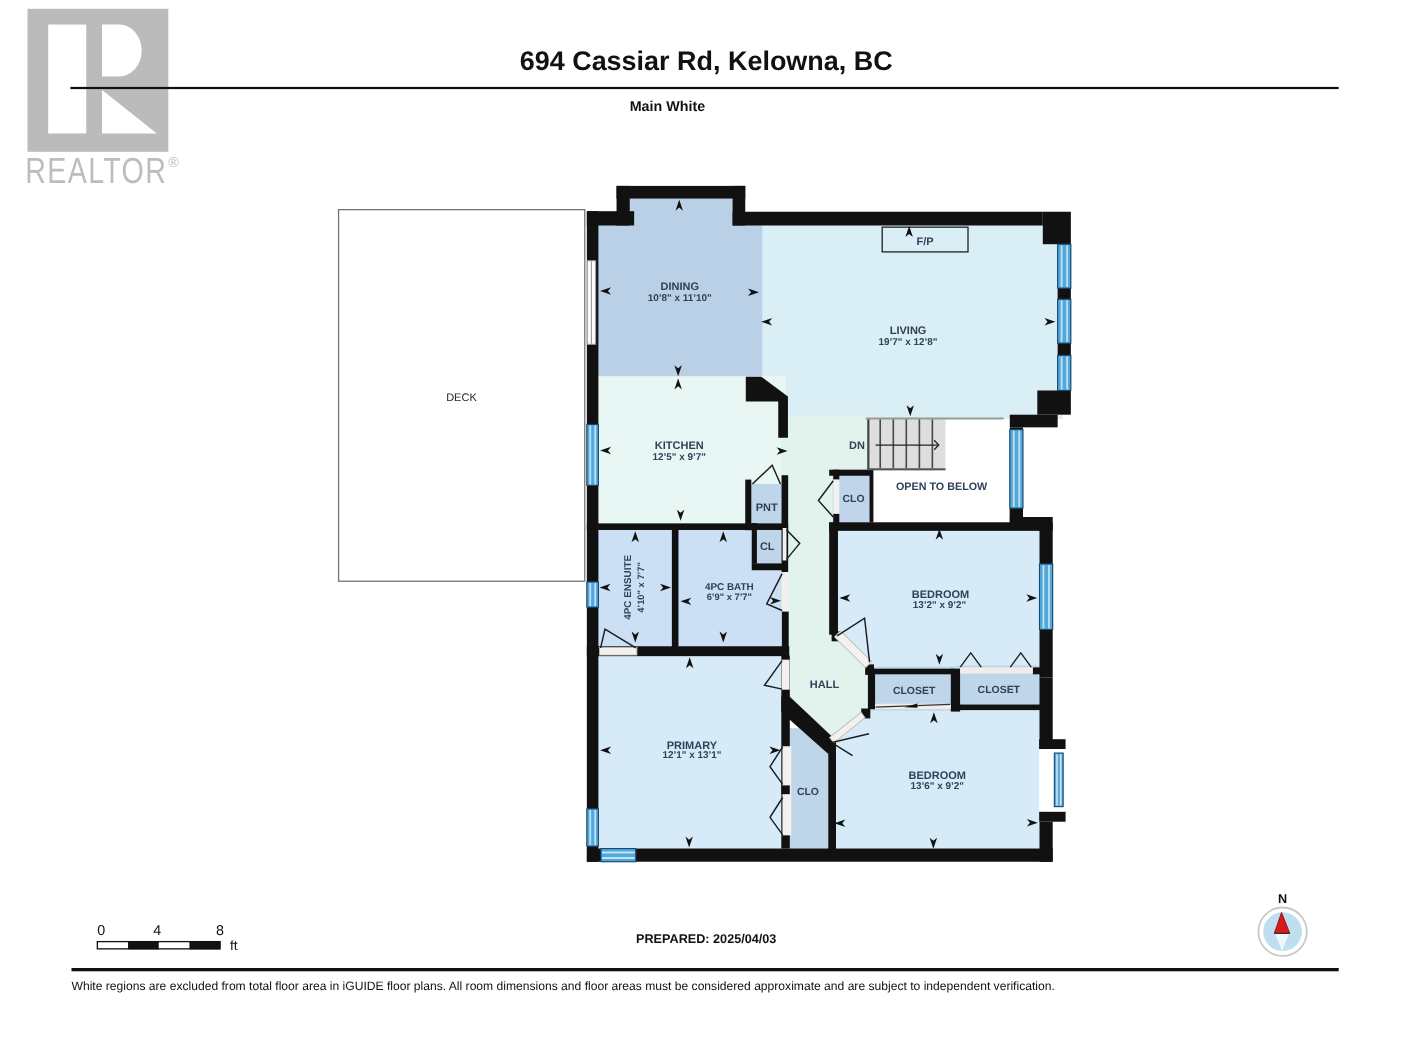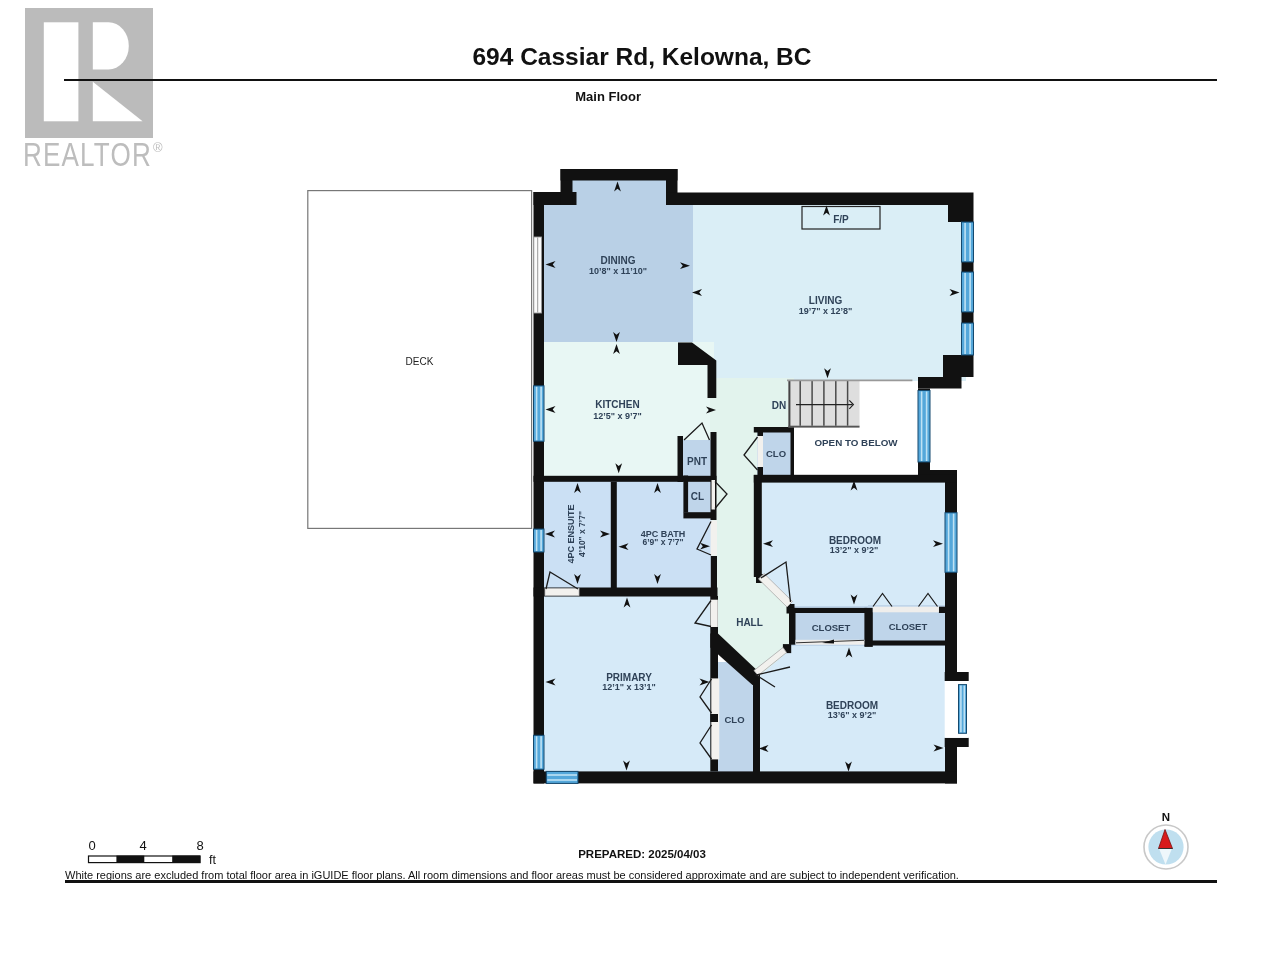--- a/index.html
+++ b/index.html
@@ -16,21 +16,21 @@
 <path d="M92.8,22.3 L108.5,22.3 A20.3,23.6 0 0 1 108.5,69.5 L92.8,69.5 Z" fill="#ffffff"></path>
 <polygon points="92.8,81.8 142.6,121.3 92.8,121.3" fill="#ffffff"></polygon>
 <text x="0" y="0" transform="translate(23,166) scale(0.79,1)" font-family="Liberation Sans" font-size="33" letter-spacing="1.5" fill="#bdbdbd">REALTOR</text>
 <text x="153" y="152" font-family="Liberation Sans" font-size="13" fill="#bdbdbd">®</text>
 </svg>
 
 <div class="abs" style="left:0;top:43px;width:1284px;text-align:center;font-size:24.5px;font-weight:bold;color:#111;">694 Cassiar Rd, Kelowna, BC</div>
 
 <div class="abs" style="left:64px;top:78.6px;width:1153px;height:2.6px;background:#111;"></div>
 
-<div class="abs" style="left:440px;top:89px;width:201px;text-align:right;font-size:13px;font-weight:bold;color:#111;">Main Floor</div>
+<div class="abs" style="left:440px;top:89px;width:201px;text-align:right;font-size:13px;font-weight:bold;color:#111;">Main White</div>
 
 
 <svg class="abs" style="left:0;top:0;" width="1280" height="960" viewBox="0 0 1280 960">
 
 <rect x="307.8" y="190.6" width="223.8" height="337.8" fill="#fff" stroke="#777" stroke-width="1.2"></rect>
 
 <rect x="672.0" y="196.0" width="294.0" height="185.0" fill="#daeef6"></rect>
 
 <rect x="540.0" y="200.0" width="153.0" height="143.0" fill="#b9d0e6"></rect>
       <rect x="566.0" y="172.0" width="106.0" height="33.0" fill="#b9d0e6"></rect>
@@ -339,14 +339,14 @@
 <text x="28" y="16" font-family="Liberation Sans" font-size="11.5" font-weight="bold" fill="#111" text-anchor="middle">N</text>
 <circle cx="28" cy="42" r="22" fill="#fff" stroke="#c8c8c8" stroke-width="1.6"></circle>
 <circle cx="28" cy="42" r="17.6" fill="#bfdfef"></circle>
 <polygon points="27,24.5 20.5,43.5 34.5,43.5" fill="#d81a1a" stroke="#7a1010" stroke-width="0.8"></polygon>
 <polygon points="21,43.5 34,43.5 27.5,59.5" fill="#eef7fb"></polygon>
 <line x1="20.5" y1="43.5" x2="34.5" y2="43.5" stroke="#333" stroke-width="1"></line>
 </svg>
 
 <div class="abs" style="left:65px;top:880px;width:1152px;height:3px;background:#111;"></div>
 
-<div class="abs" style="left:65px;top:869px;font-size:11px;color:#111;">White regions are excluded from total floor area in iGUIDE floor plans. All room dimensions and floor areas must be considered approximate and are subject to independent verification.</div>
+<div class="abs" style="left:65px;top:891px;font-size:11px;color:#111;">White regions are excluded from total floor area in iGUIDE floor plans. All room dimensions and floor areas must be considered approximate and are subject to independent verification.</div>
 </div>
 
 </body></html>

